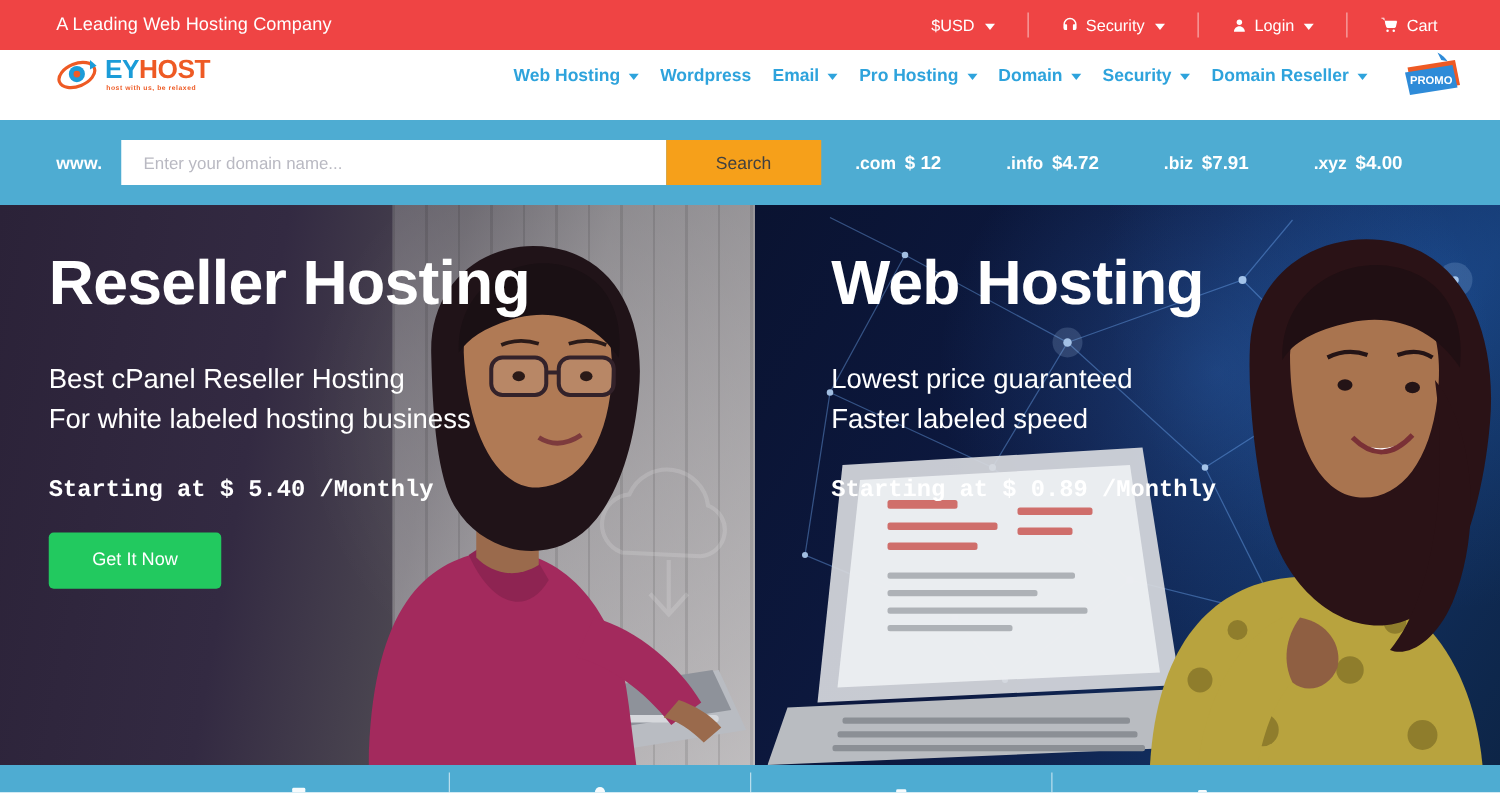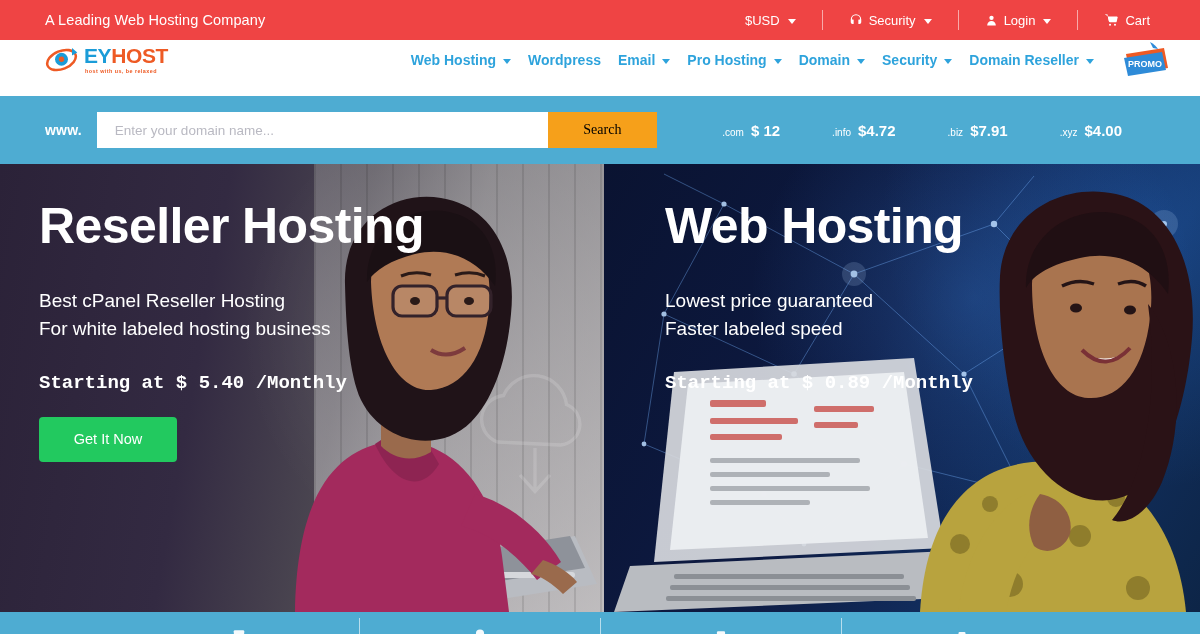--- a/index.html
+++ b/index.html
@@ -139,41 +139,41 @@
     border: none;
     outline: none;
     background: #ffffff;
     padding: 0 18px;
     font-size: 13.5px;
     font-family: "Liberation Sans", sans-serif;
     color: #444;
   }
   .searchwrap input::placeholder { color: #b9b9c2; }
   .searchbtn {
-    width: 109px;
+    width: 124px;
     border: none;
     background: #F6A01A;
-    color: #000000;
+    color: #404040;
     font-size: 14px;
-    font-family: Liberation Serif, serif;
+    font-family: Liberation Sans, sans-serif;
     cursor: pointer;
   }
   .tlds {
     display: flex;
     align-items: center;
     margin-left: auto;
     padding-right: 78px;
     gap: 52px;
   }
   .tld {
     display: flex; align-items: baseline; gap: 7px;
     color: #ffffff;
     white-space: nowrap;
   }
-  .tld-name { font-size: 10px; font-weight: 400; }
+  .tld-name { font-size: 14px; font-weight: 700; }
   .tld-price { font-size: 15px; font-weight: 700; }
 
   
   .hero {
     height: 448px;
     display: flex;
     position: relative;
   }
   .slide {
     position: relative;
@@ -194,21 +194,21 @@
 
   .slide-title {
     font-size: 50px;
     font-weight: 700;
     letter-spacing: -.6px;
     line-height: 1.05;
     color: #ffffff;
   }
   .slide-sub {
     margin-top: 34px;
-    font-size: 19px;
+    font-size: 22px;
     line-height: 1.48;
     font-weight: 400;
     color: #ffffff;
   }
   .slide-price {
     margin-top: 29px;
     font-size: 19px;
     font-weight: 700;
     color: #ffffff;
     font-family: Liberation Mono, monospace;

